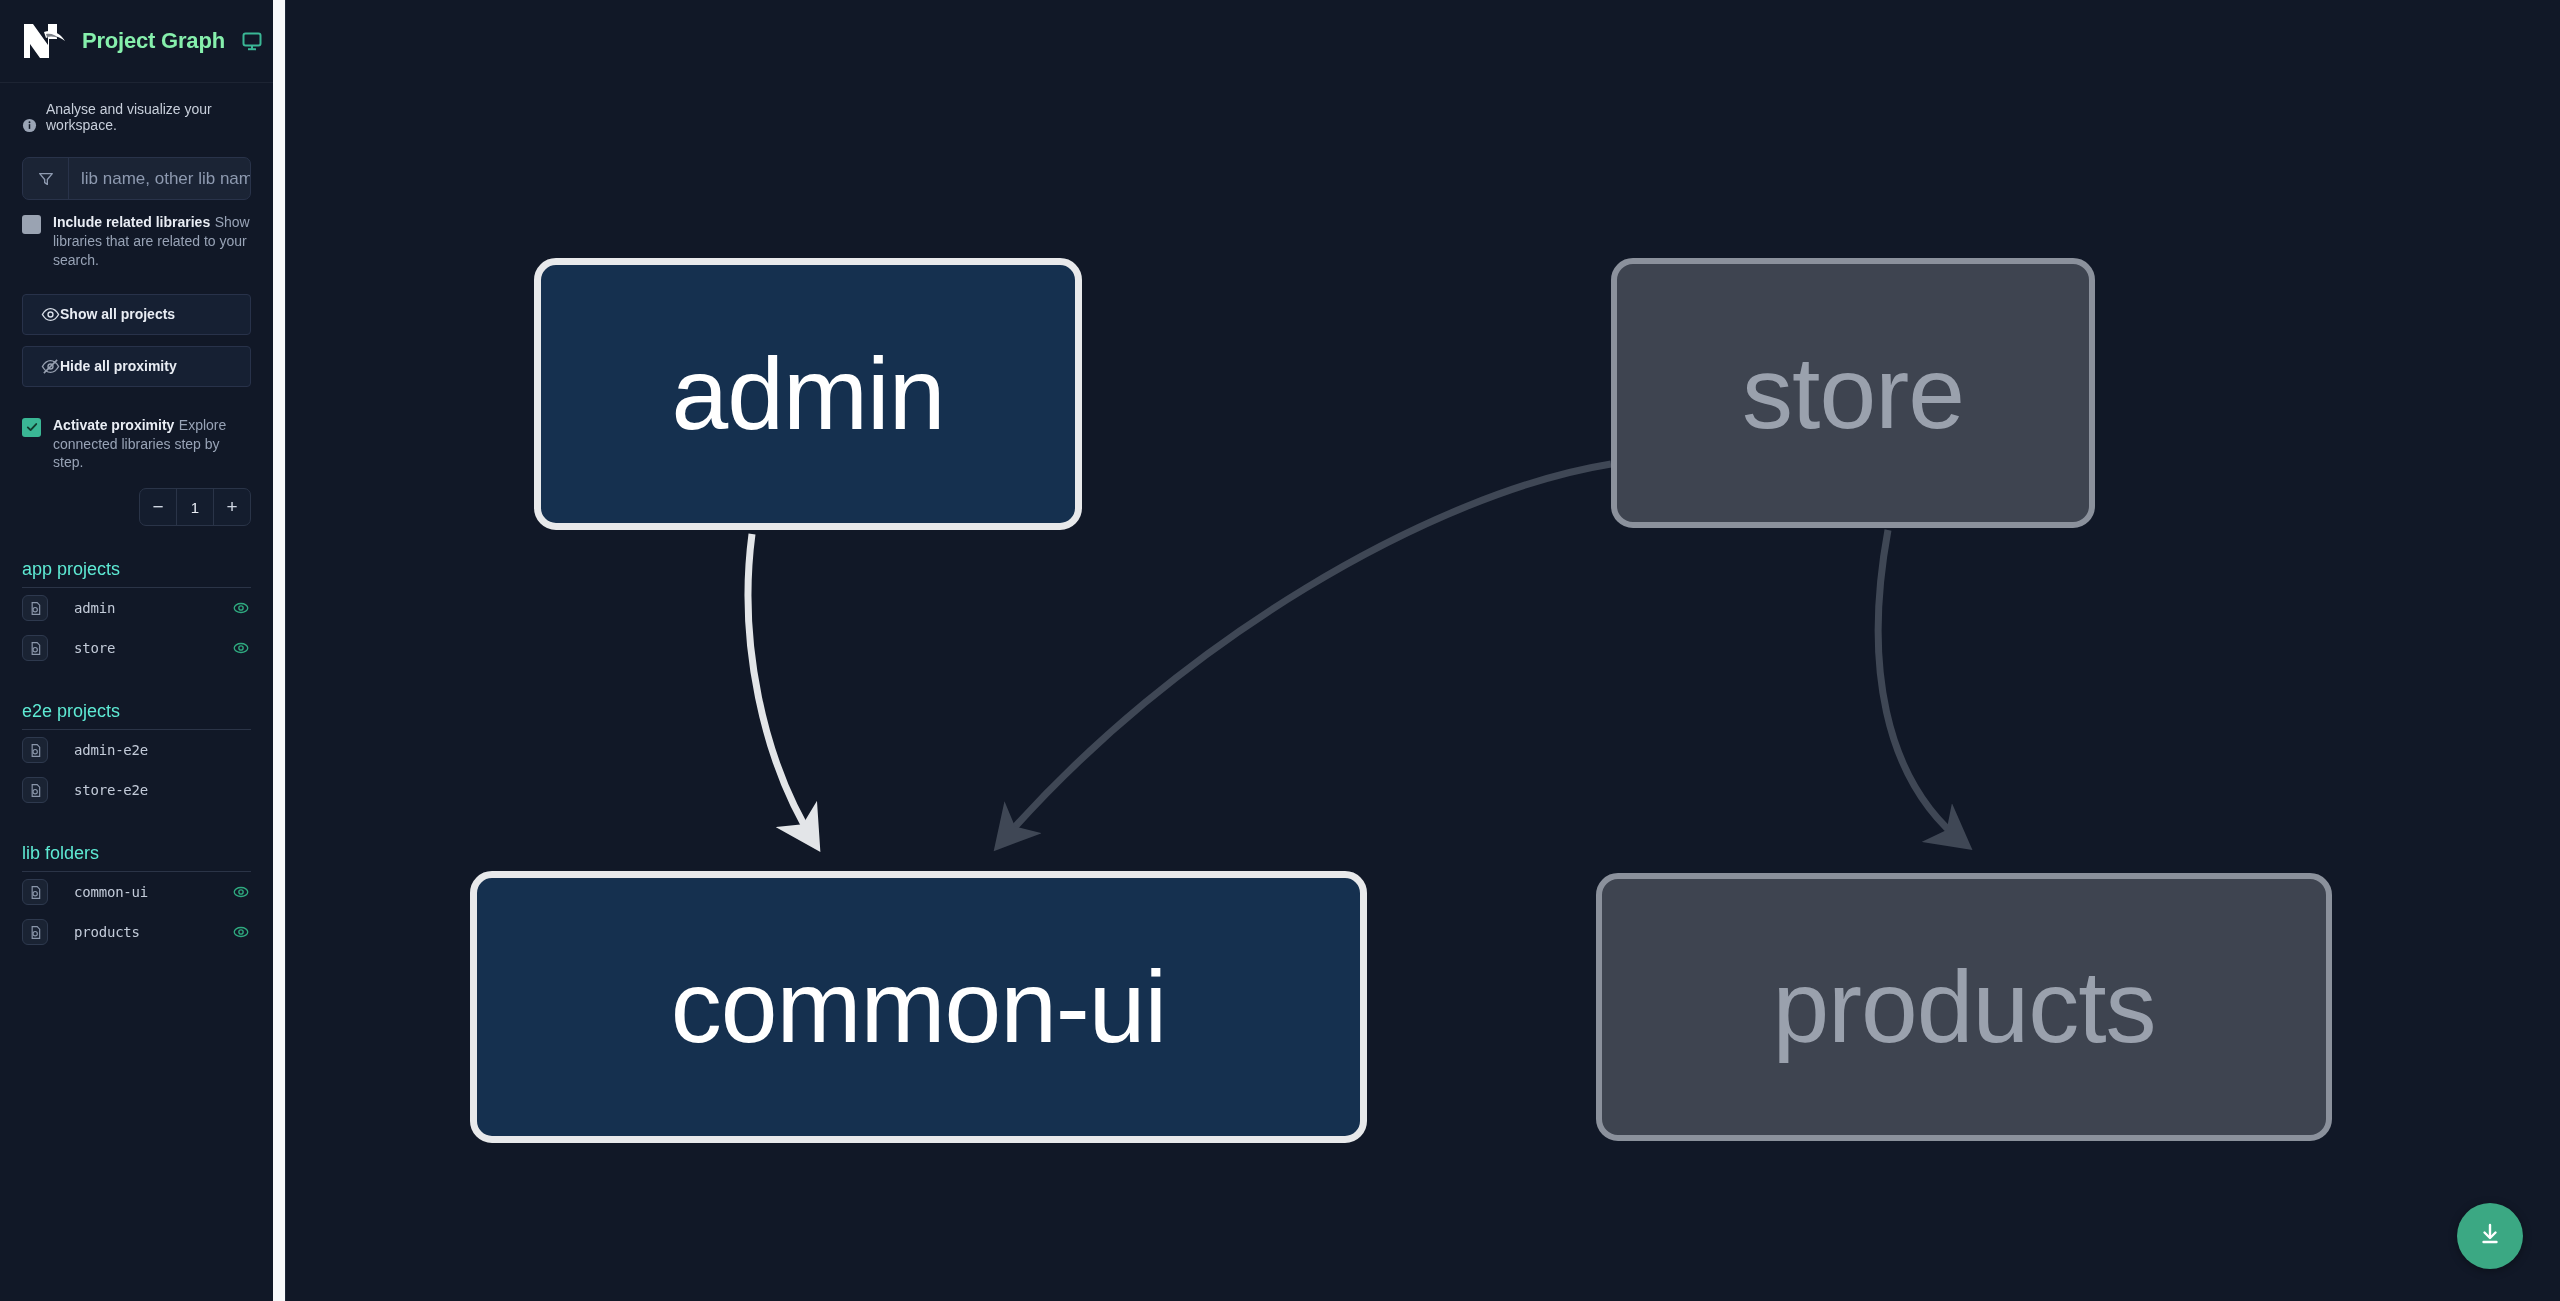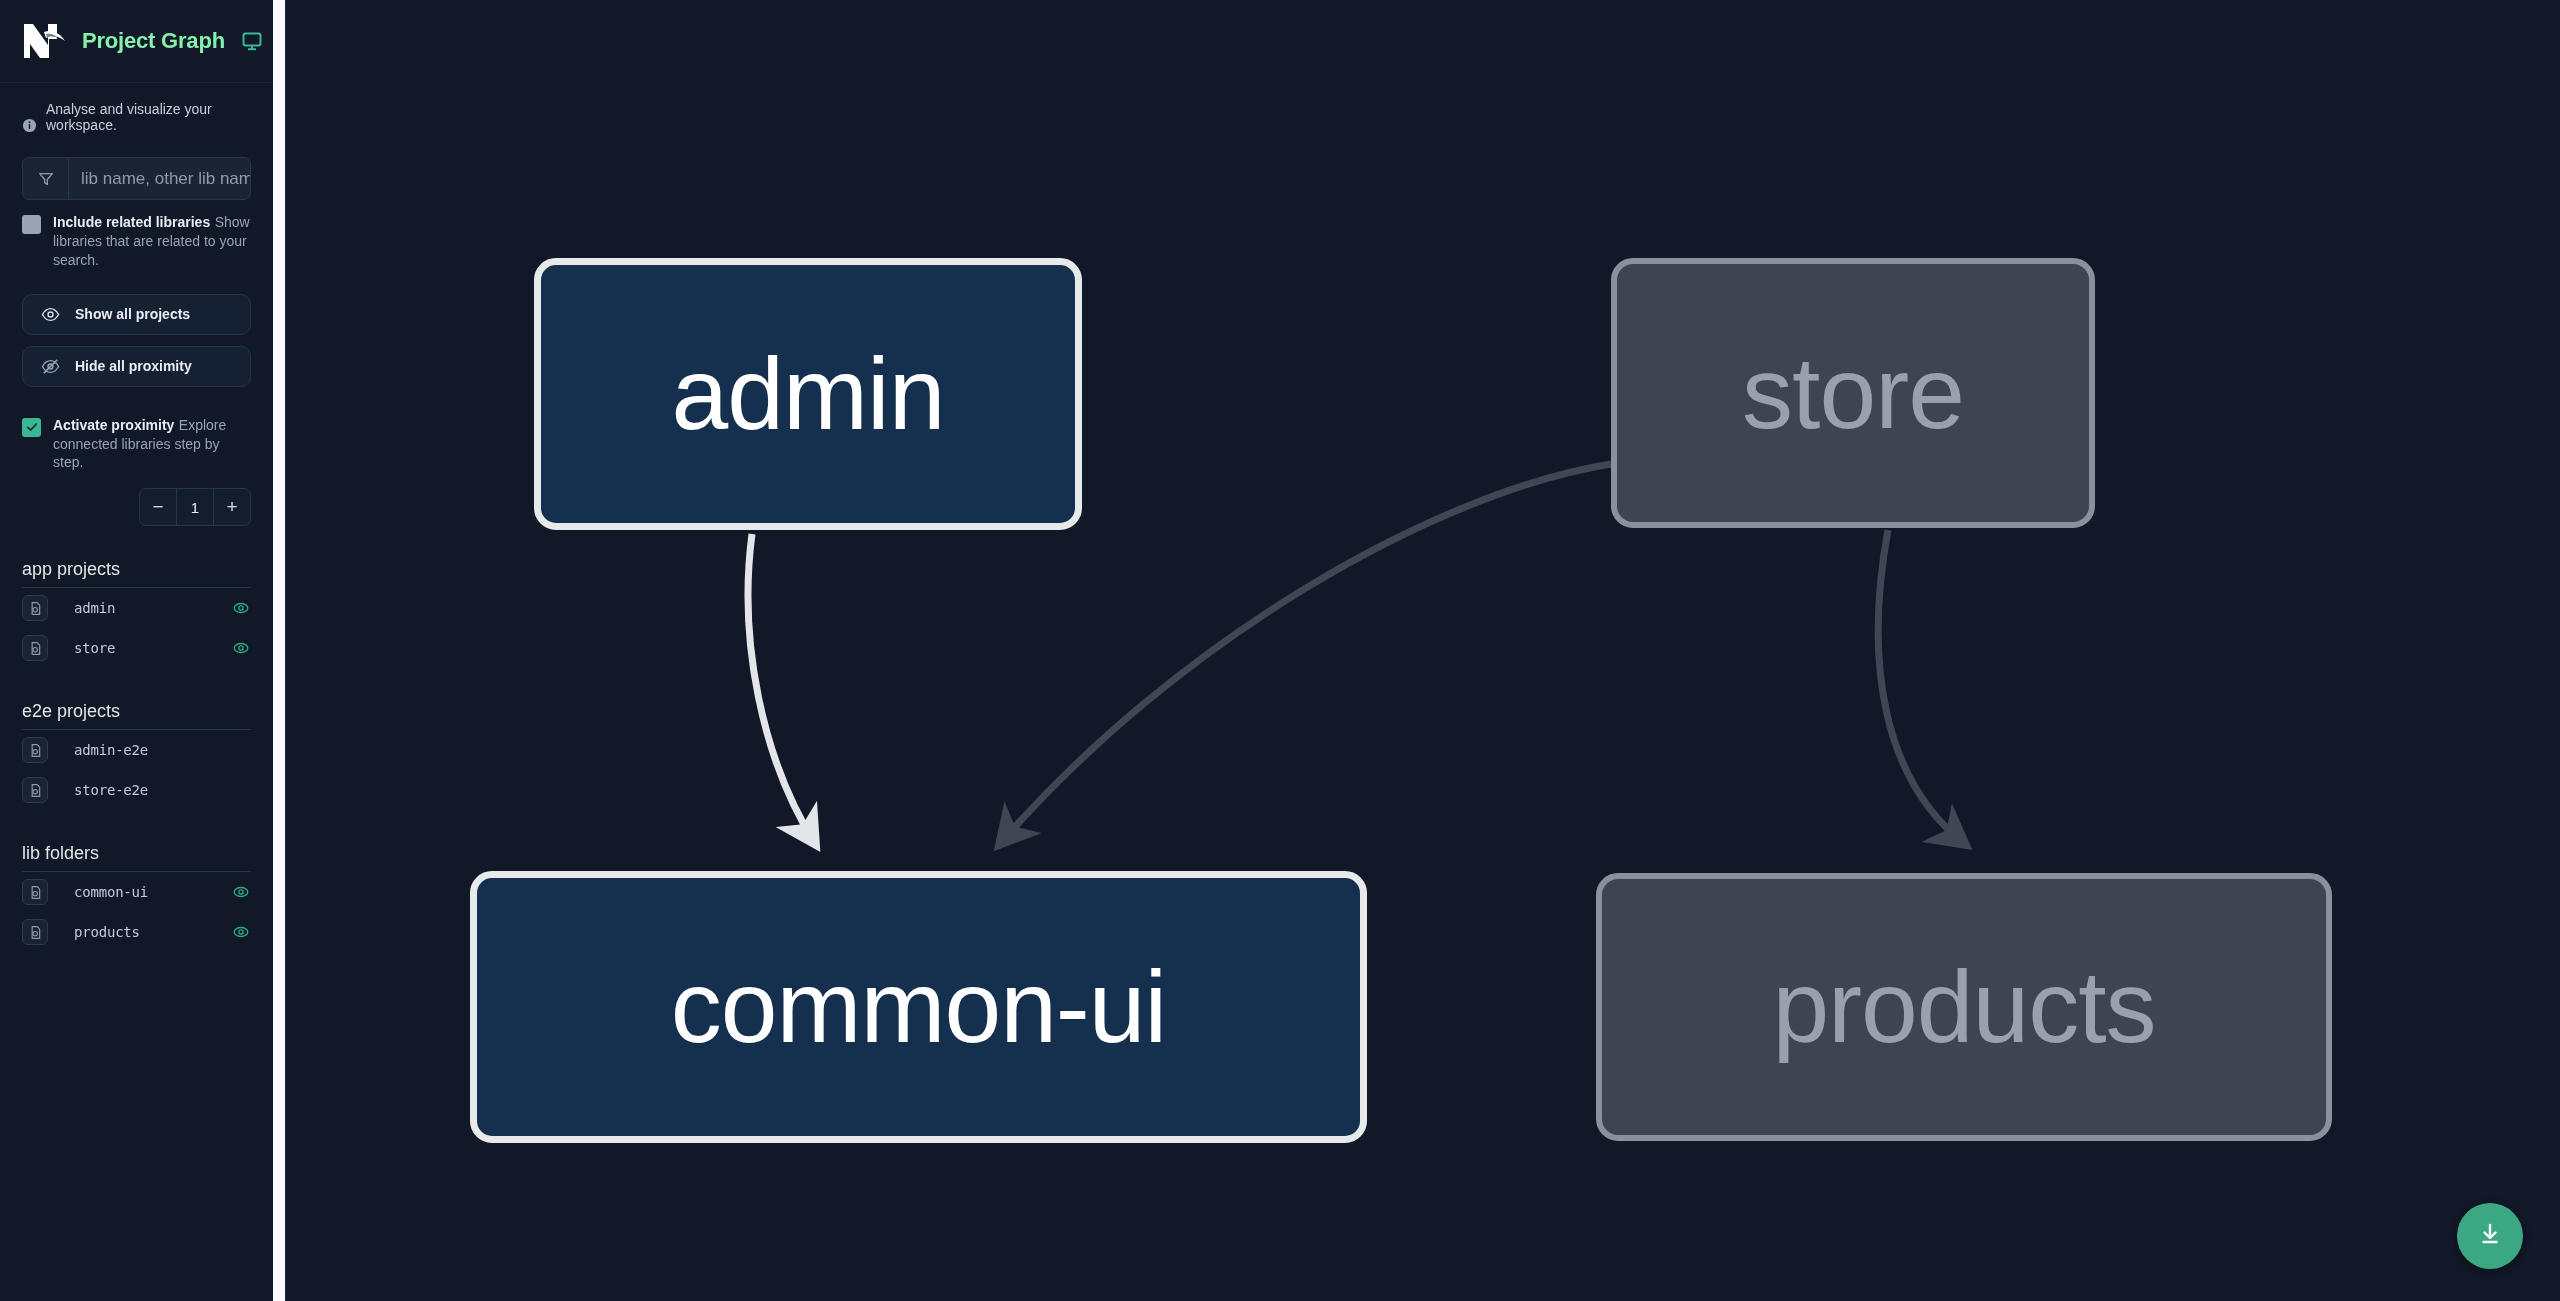--- a/index.html
+++ b/index.html
@@ -136,27 +136,26 @@
   .opt-desc {
     font-size: 14px;
     color: #98a3b6;
     line-height: 1.35;
     margin-top: 1px;
   }
 
   .sb-btn {
     margin: 0 22px;
     height: 41px;
-    border-radius: 10px;
+    border-radius: 4px;
     background: #162033;
     border: 1px solid #28324a;
     display: flex;
     align-items: center;
     padding: 0 18px;
-    gap: 15px;
     cursor: pointer;
   }
   .sb-btn + .sb-btn { margin-top: 11px; }
   .sb-btn-label {
     font-size: 14px;
     font-weight: bold;
     color: #e9edf4;
   }
   .btn-icon { width: 19px; height: 19px; flex: 0 0 19px; display:flex; align-items:center; justify-content:center;}
 
@@ -187,21 +186,21 @@
     border-left: 1px solid #2a3448;
     border-right: 1px solid #2a3448;
   }
 
   .sec {
     margin-top: 33px;
     padding: 0 22px;
   }
   .sec-title {
     font-size: 18px;
-    color: #e5e5e5;
+    color: #5eead4;
     padding-bottom: 7px;
     border-bottom: 1px solid #2b3447;
     font-weight: normal;
   }
 
   .proj-row {
     display: flex;
     align-items: center;
     height: 40px;
     gap: 0;

